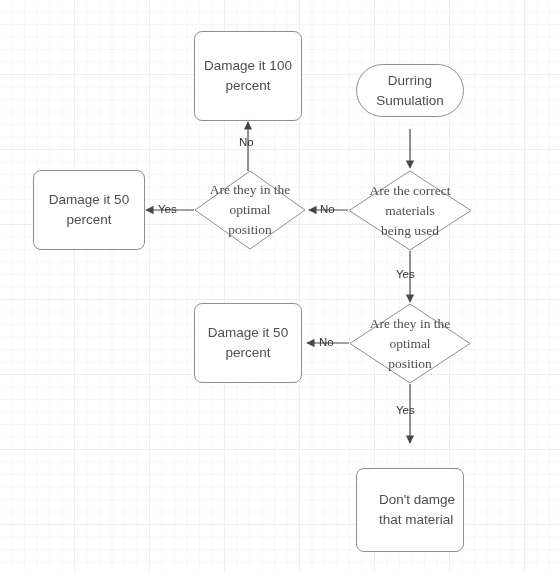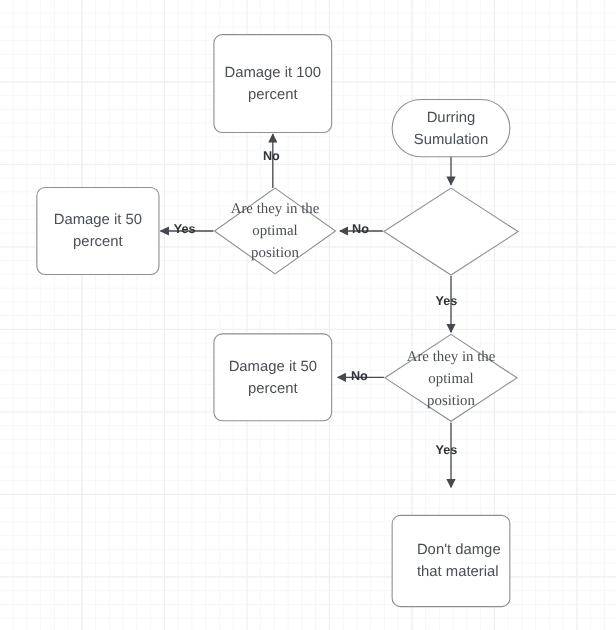--- a/index.html
+++ b/index.html
@@ -73,21 +73,21 @@
     text-align: center;
     white-space: pre-line;
     width: 150px;
     pointer-events: none;
     font-family: Liberation Serif, serif;
   }
 
   .edge-label {
     position: absolute;
     font-size: 11.5px;
-    font-weight: bold;
+    font-weight: normal;
     color: #31353a;
     background: transparent;
     z-index: 4;
     white-space: nowrap;
   }
 </style>
 </head>
 <body>
 
 <div id="canvas">
@@ -112,21 +112,21 @@
     <line x1="349" y1="343" x2="307" y2="343" stroke="#45494e" stroke-width="1.2" marker-end="url(#arrow)"></line>
 
     <line x1="410" y1="384" x2="410" y2="443" stroke="#45494e" stroke-width="1.2" marker-end="url(#arrow)"></line>
   </svg>
 
   <div class="node rect" style="left:194px; top:31px; width:108px; height:90px;">
     <span class="label">Damage it 100
 percent</span>
   </div>
 
-  <div class="node stadium" style="left:356px; top:90px; width:108px; height:53px;">
+  <div class="node stadium" style="left:356px; top:64px; width:108px; height:53px;">
     <span class="label">Durring
 Sumulation</span>
   </div>
 
   <div class="node rect" style="left:33px; top:170px; width:112px; height:80px;">
     <span class="label">Damage it 50
 percent</span>
   </div>
 
   <div class="diamond-wrap" style="left:194px; top:170px; width:112px; height:80px;">
@@ -135,20 +135,23 @@
     </svg>
     <span class="diamond-text">Are they in the
 optimal
 position</span>
   </div>
 
   <div class="diamond-wrap" style="left:348px; top:170px; width:124px; height:81px;">
     <svg width="124" height="81" viewBox="0 0 124 81" xmlns="http://www.w3.org/2000/svg">
       <polygon points="62,1 123,40.5 62,80 1,40.5" fill="#ffffff" stroke="#8a8f96" stroke-width="1"></polygon>
     </svg>
+    <span class="diamond-text">Are the correct
+materials
+being used</span>
   </div>
 
   <div class="node rect" style="left:194px; top:303px; width:108px; height:80px;">
     <span class="label">Damage it 50
 percent</span>
   </div>
 
   <div class="diamond-wrap" style="left:349px; top:303px; width:122px; height:81px;">
     <svg width="122" height="81" viewBox="0 0 122 81" xmlns="http://www.w3.org/2000/svg">
       <polygon points="61,1 121,40.5 61,80 1,40.5" fill="#ffffff" stroke="#8a8f96" stroke-width="1"></polygon>

